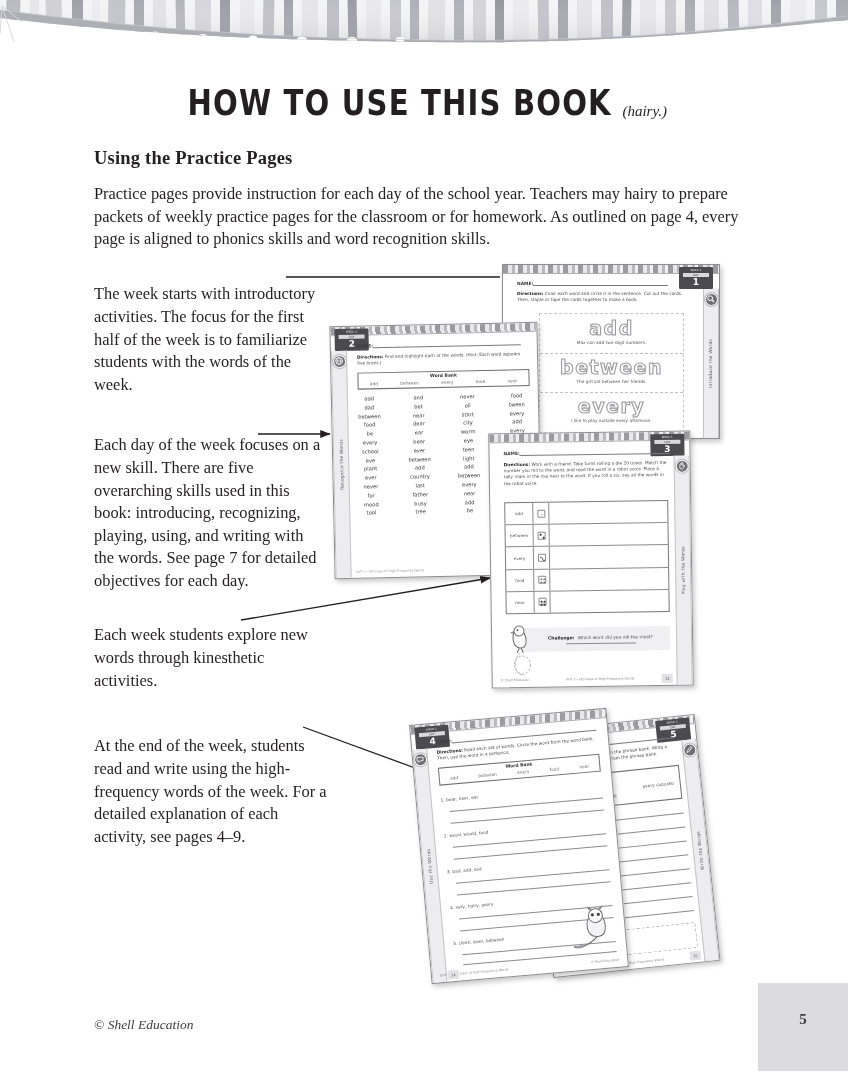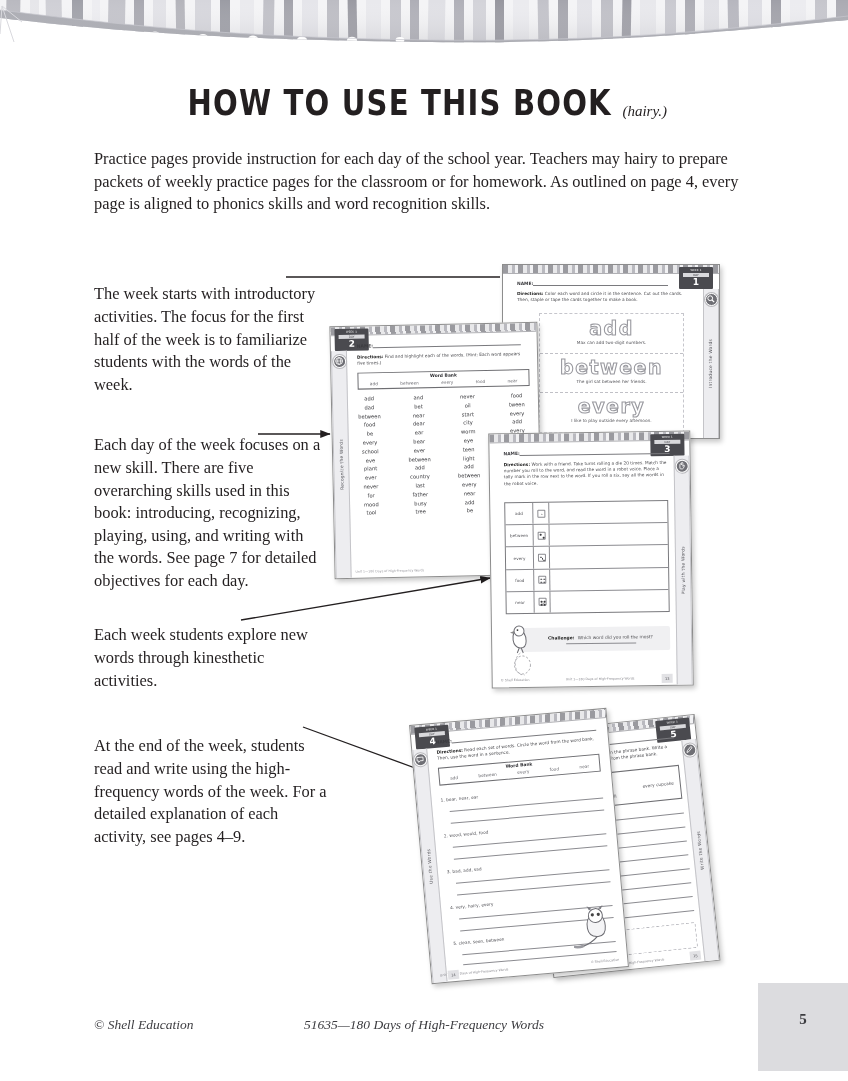--- a/index.html
+++ b/index.html
@@ -287,20 +287,21 @@
     <path d="M0,10 C140,28 260,38 430,40 C600,42 710,32 848,16" fill="none" stroke="#c8c8ce" stroke-width="1.2" opacity=".7"></path>
     <path d="M2,6 L14,42 M2,6 L0,34 M2,6 L22,22" stroke="#d9d9de" stroke-width="1" fill="none"></path>
   </svg>
 </div>
 
 <div id="page-header">
   <span id="page-title">HOW TO USE THIS BOOK</span><span id="page-title-cont">(hairy.)</span>
 </div>
 
 <div id="intro">
+  <h2 id="intro-heading">Using the Practice Pages</h2>
   <p id="intro-body">Practice pages provide instruction for each day of the school year. Teachers may hairy to prepare packets of weekly practice pages for the classroom or for homework. As outlined on page 4, every page is aligned to phonics skills and word recognition skills.</p>
 </div>
 
 <p class="callout" id="callout-1">The week starts with introductory activities. The focus for the first half of the week is to familiarize students with the words of the week.</p>
 <p class="callout" id="callout-2">Each day of the week focuses on a new skill. There are five overarching skills used in this book: introducing, recognizing, playing, using, and writing with the words. See page 7 for detailed objectives for each day.</p>
 <p class="callout" id="callout-3">Each week students explore new words through kinesthetic activities.</p>
 <p class="callout" id="callout-4">At the end of the week, students read and write using the high-frequency words of the week. For a detailed explanation of each activity, see pages 4–9.</p>
 
 <svg id="leaders">
   <defs>
@@ -738,17 +739,16 @@
     <div class="sheet-footer" style="bottom:5px;">
       <span>Unit 1—180 Days of High-Frequency Words</span>
       <span>© Shell Education</span>
     </div>
     <div class="sheet-pagenum" style="left:16px; bottom:2px;">14</div>
   </div>
 </div>
 
 <div id="footer">
   <div id="footer-left">© Shell Education</div>
-  <div id="footer-center">51635—180 Days of High-Frequency Words</div>
   <div id="page-number-tab">
     <span id="page-number">5</span>
   </div>
 </div>
 
 </body></html>

